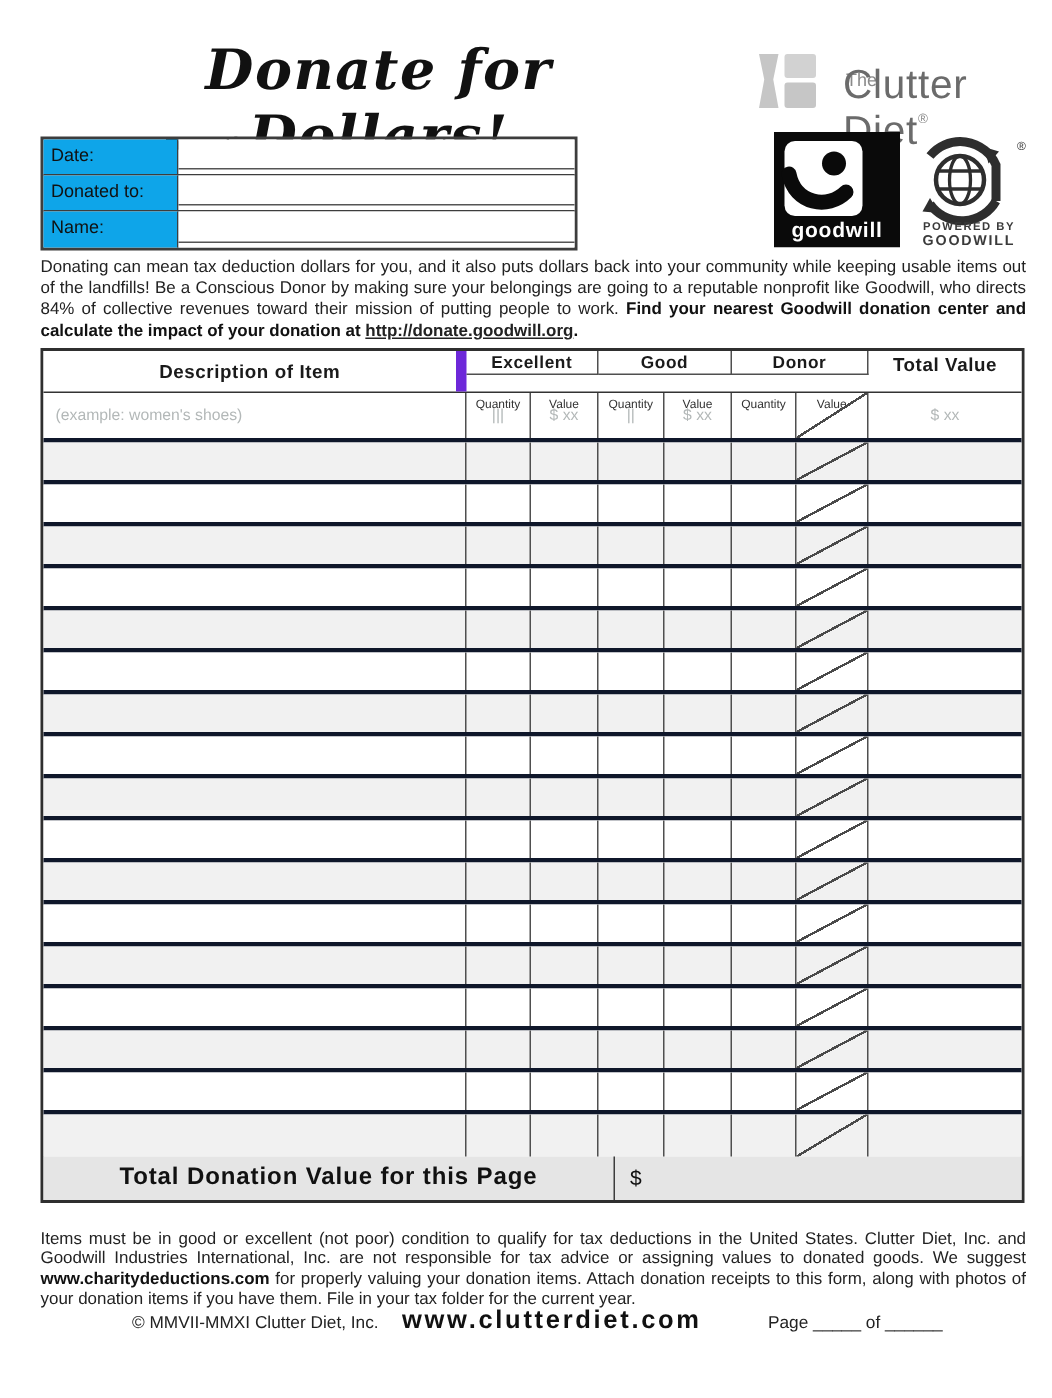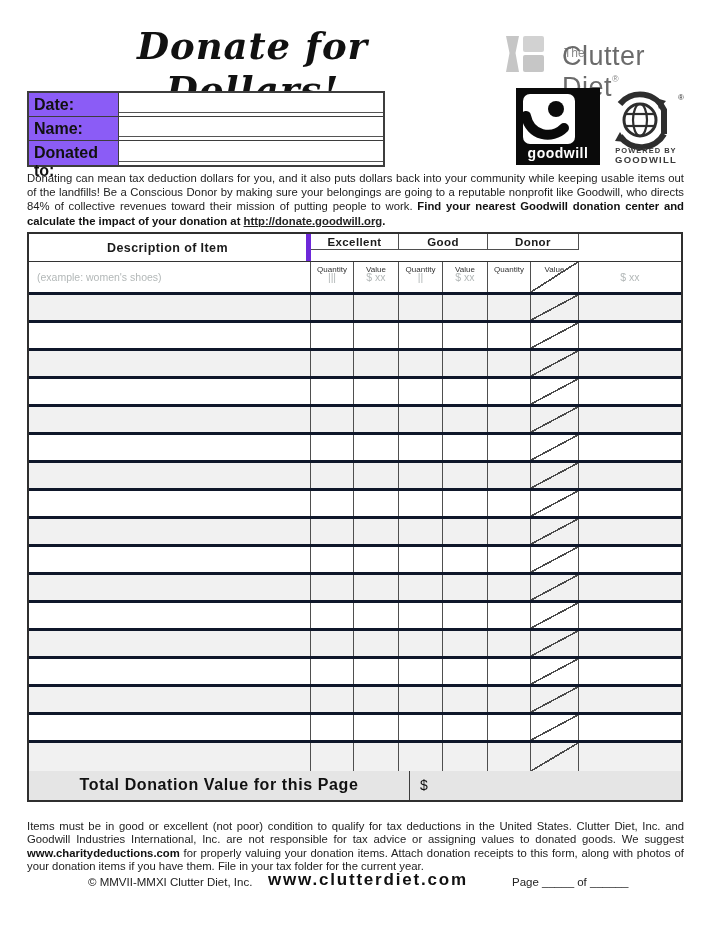--- a/index.html
+++ b/index.html
@@ -26,22 +26,22 @@
   .brand-reg { font-size:9px; vertical-align:14px; color:#8a8a8a; }
 
   
   .form-box {
     position:absolute; left:27px; top:91px; width:358px; height:76px;
     border:2px solid #3d3d3d;
   }
   .form-row { display:flex; height:24px; border-bottom:1.5px solid #3d3d3d; }
   .form-row:last-child { border-bottom:none; }
   .form-label {
-    width:90px; background:#8b5cf6; border-right:1.5px solid #3d3d3d;
-    font-size:16px; font-weight:bold; padding:3px 0 0 5px; color:#111;
+    width:90px; background:#0ea5e9; border-right:1.5px solid #3d3d3d;
+    font-size:12px; font-weight:normal; padding:3px 0 0 5px; color:#111;
   }
   .form-value { flex:1; position:relative; background:#fff; }
   .form-value::after {
     content:""; position:absolute; left:0; right:0; bottom:3px;
     border-bottom:1.2px solid #555;
   }
 
   
   .gw-logo { position:absolute; left:516px; top:88px; }
   .pb-logo { position:absolute; left:606px; top:90px; }
@@ -57,21 +57,21 @@
   
   .dtable {
     position:absolute; left:27px; top:232px; width:656px;
     border:2px solid #2f2f2f; --cols:282px 43px 45px 44px 45px 43px 48px 1fr;
   }
   .t-head {
     display:grid; grid-template-columns:var(--cols); grid-template-rows:16px 11px;
     border-bottom:1.5px solid #333; background:#fff;
   }
   .h-desc {
-    grid-column:1; grid-row:1/3; border-right:5px solid #6d28d9;
+    grid-column:1; grid-row:1/3; border-right:7px solid #6d28d9;
     display:flex; align-items:center; justify-content:center;
     font-size:12.5px; font-weight:bold; letter-spacing:0.4px;
   }
   .h-group {
     grid-row:1; border-right:1px solid #4f4f4f; border-bottom:1px solid #4f4f4f;
     display:flex; align-items:center; justify-content:center;
     font-size:11.5px; font-weight:bold; letter-spacing:0.4px;
   }
   .h-ex { grid-column:2/4; } .h-gd { grid-column:4/6; } .h-pr { grid-column:6/8; }
   .h-total {
@@ -137,25 +137,25 @@
     <span class="brand-the">The</span>
     <span class="brand-name"><span>Clutter Diet</span><span class="brand-reg">®</span></span>
   </div>
 
   <div class="form-box">
     <div class="form-row">
       <div class="form-label">Date:</div>
       <div class="form-value"></div>
     </div>
     <div class="form-row">
+      <div class="form-label">Donated to:</div>
+      <div class="form-value"></div>
+    </div>
+    <div class="form-row">
       <div class="form-label">Name:</div>
-      <div class="form-value"></div>
-    </div>
-    <div class="form-row">
-      <div class="form-label">Donated to:</div>
       <div class="form-value"></div>
     </div>
   </div>
 
   <div class="gw-logo">
     <svg width="84" height="77" viewBox="0 0 84 77">
       <rect x="0" y="0" width="84" height="77" fill="#0a0a0a"></rect>
       <rect x="7" y="6" width="52" height="50" rx="7" fill="#ffffff"></rect>
       <circle cx="40" cy="21" r="8" fill="#0a0a0a"></circle>
       <path d="M10 28 C 14 48, 36 52, 48 40" stroke="#0a0a0a" stroke-width="10" fill="none" stroke-linecap="round"></path>
@@ -179,20 +179,21 @@
   </div>
 
   <p class="intro"><span>Donating can mean tax deduction dollars for you, and it also puts dollars back into your community while keeping usable items out of the landfills! Be a Conscious Donor by making sure your belongings are going to a reputable nonprofit like Goodwill, who directs 84% of collective revenues toward their mission of putting people to work. </span><b>Find your nearest Goodwill donation center and calculate the impact of your donation at </b><span class="lnk">http://donate.goodwill.org</span><b>.</b></p>
 
   <div class="dtable">
     <div class="t-head">
       <div class="h-desc">Description of Item</div>
       <div class="h-group h-ex">Excellent</div>
       <div class="h-group h-gd">Good</div>
       <div class="h-group h-pr">Donor</div>
+      <div class="h-total">Total Value</div>
       <div class="h-sub" style="grid-column:2">Quantity</div>
       <div class="h-sub" style="grid-column:3">Value</div>
       <div class="h-sub" style="grid-column:4">Quantity</div>
       <div class="h-sub" style="grid-column:5">Value</div>
       <div class="h-sub" style="grid-column:6">Quantity</div>
       <div class="h-sub" style="grid-column:7">Value</div>
     </div>
 
     <div class="t-row example-row">
       <div class="t-cell cell-desc">(example: women's shoes)</div>

